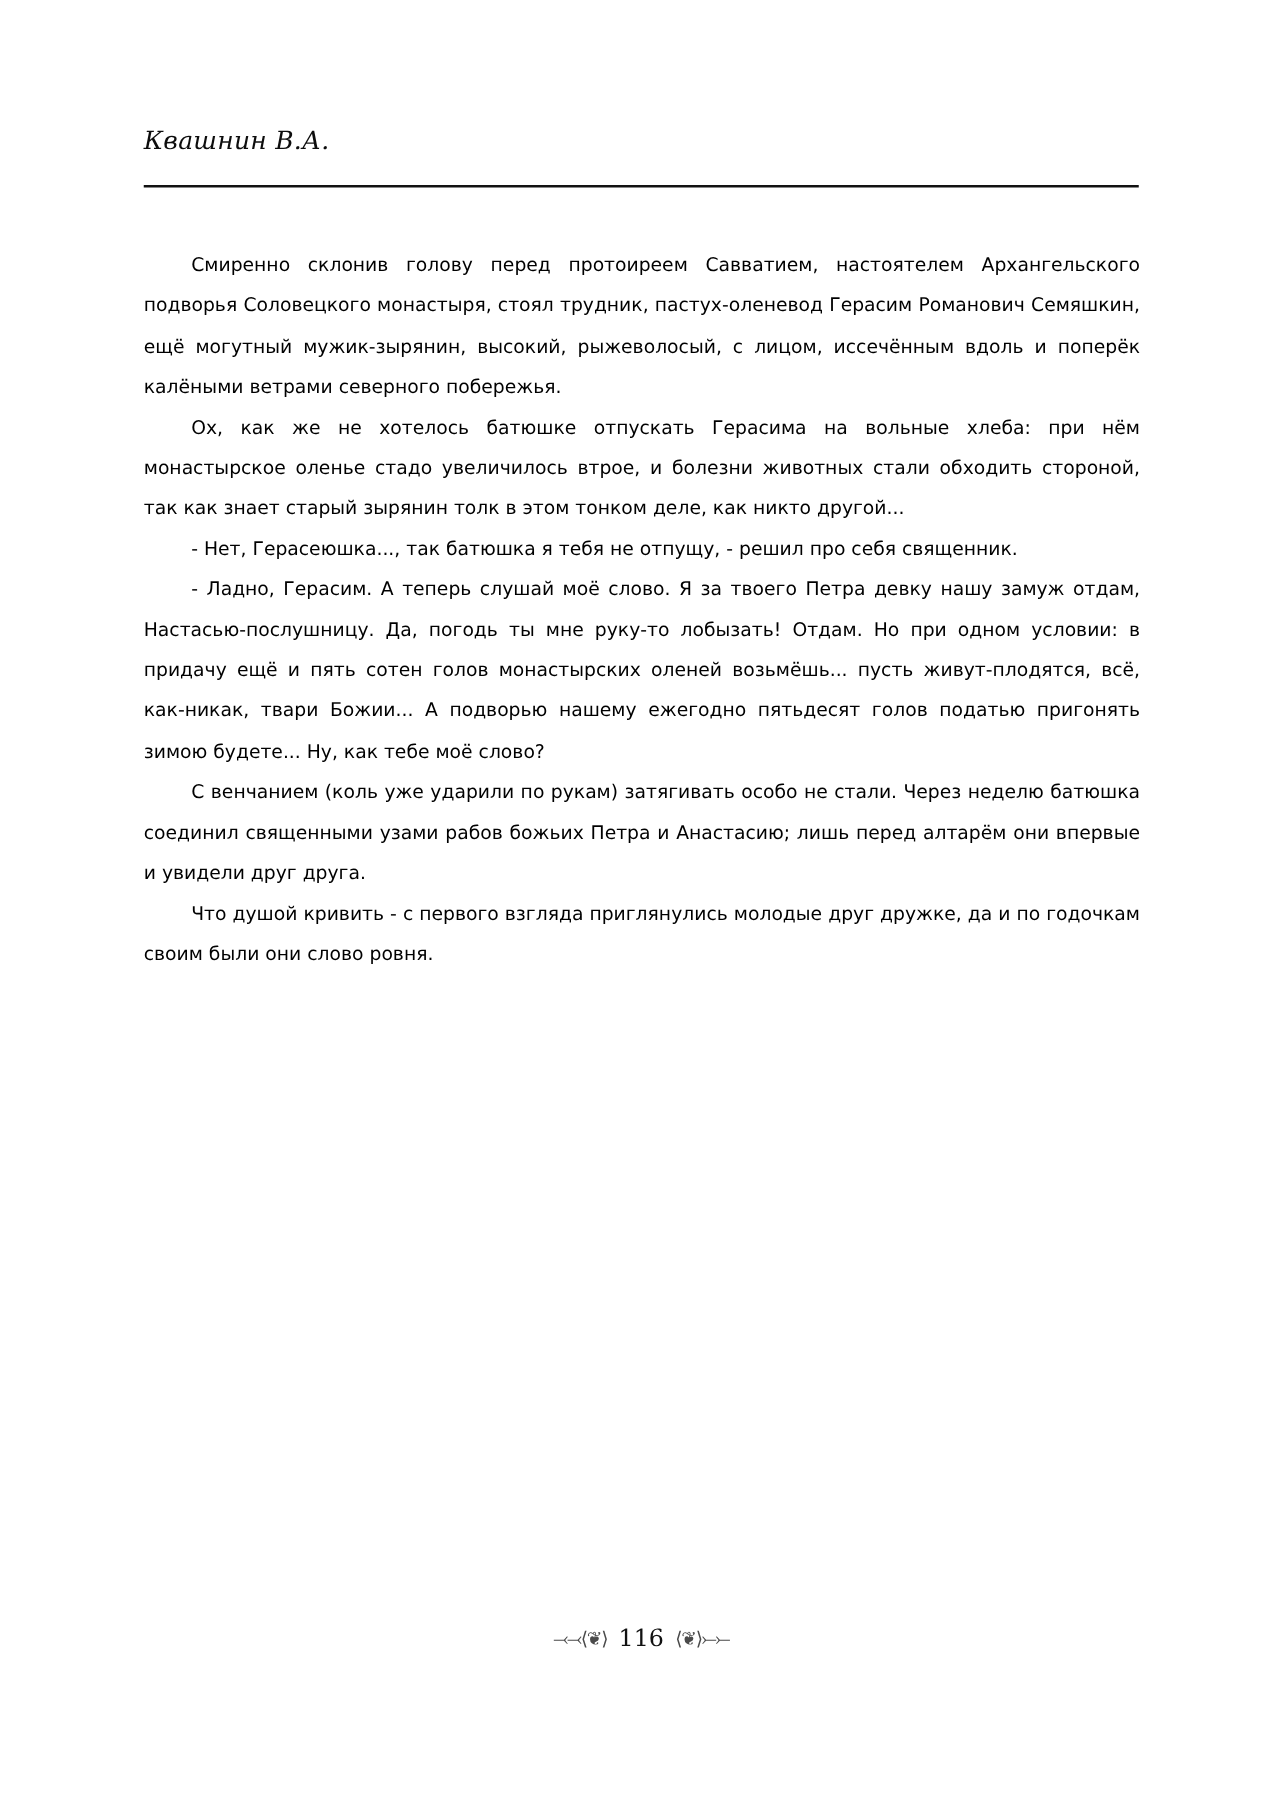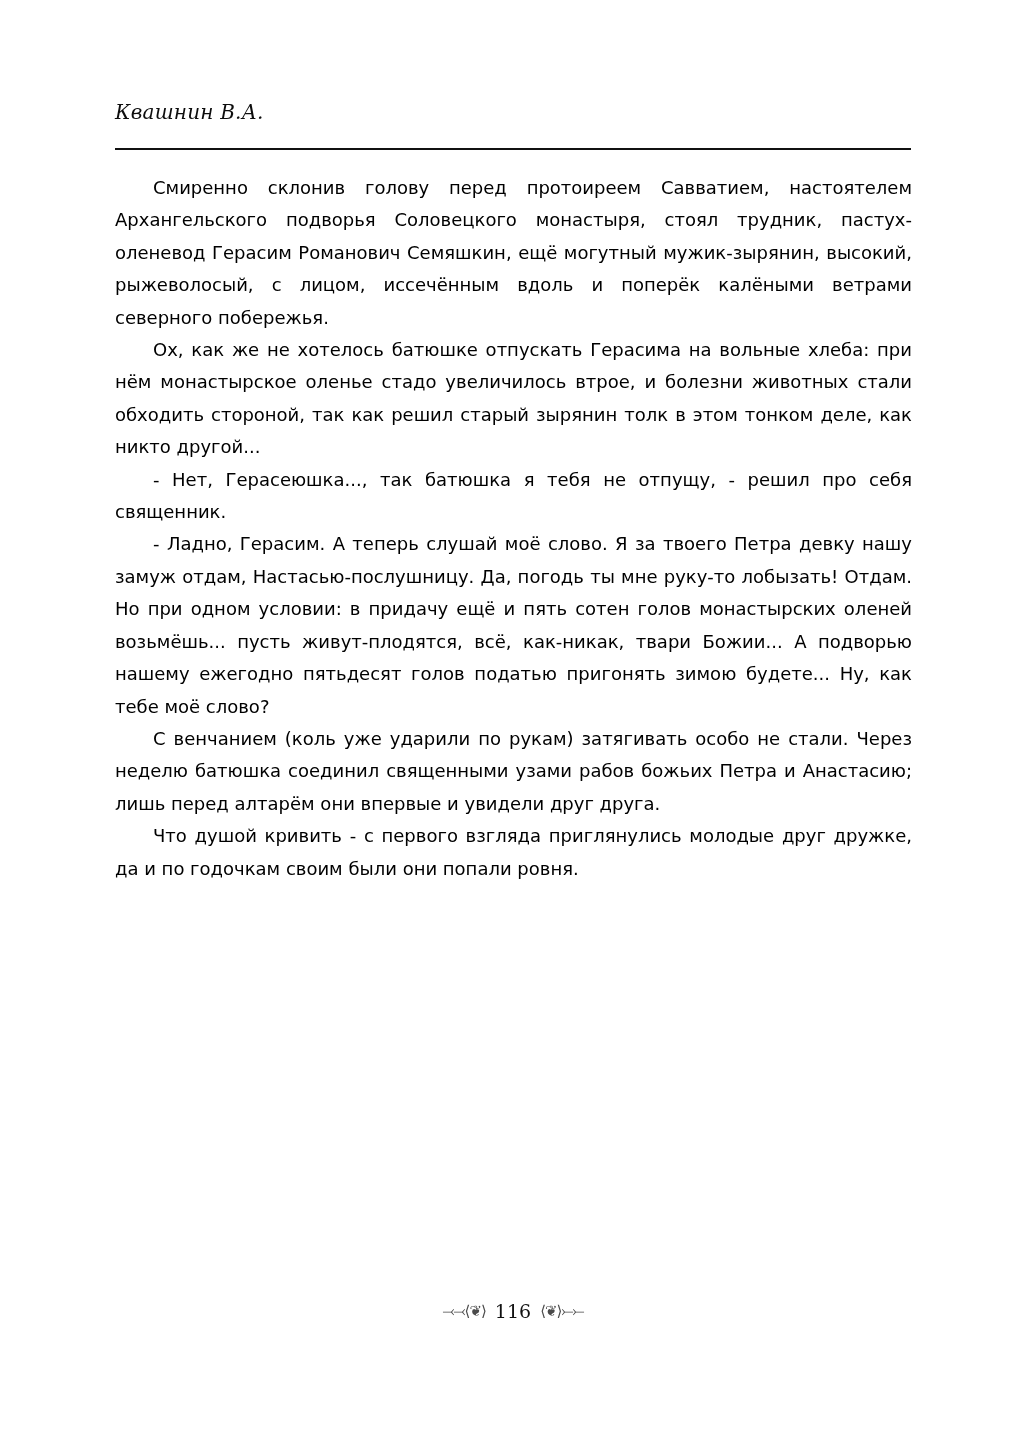--- a/index.html
+++ b/index.html
@@ -42,23 +42,23 @@
     position: absolute;
     left: 115px;
     top: 148px;
     width: 796px;
     height: 2.2px;
     background: #111111;
   }
   .body-text {
     position: absolute;
     left: 115px;
-    top: 172px;
+    top: 196px;
     width: 797px;
-    font-size: 18px;
+    font-size: 15px;
     line-height: 32.4px;
     text-align: justify;
     text-justify: inter-word;
     color: #000000;
     -webkit-hyphens: none;
     hyphens: none;
   }
   .body-text p {
     margin: 0;
     text-indent: 38px;
@@ -99,25 +99,25 @@
 
 <div class="page">
 
   <div class="header">
     <div class="header-title">Квашнин В.А.</div>
   </div>
   <div class="header-rule"></div>
 
   <div class="body-text">
     <p>Смиренно склонив голову перед протоиреем Савватием, настоятелем Архангельского подворья Соловецкого монастыря, стоял трудник, пастух-оленевод Герасим Романович Семяшкин, ещё могутный мужик-зырянин, высокий, рыжеволосый, с лицом, иссечённым вдоль и поперёк калёными ветрами северного побережья.</p>
-    <p>Ох, как же не хотелось батюшке отпускать Герасима на вольные хлеба: при нём монастырское оленье стадо увеличилось втрое, и болезни животных стали обходить стороной,  так как  решил старый зырянин толк в этом тонком деле, как никто другой...</p>
+    <p>Ох, как же не хотелось батюшке отпускать Герасима на вольные хлеба: при нём монастырское оленье стадо увеличилось втрое, и болезни животных стали обходить стороной,  так как  знает старый зырянин толк в этом тонком деле, как никто другой...</p>
     <p>- Нет, Герасеюшка..., так батюшка я тебя не отпущу, - решил про себя священник.</p>
     <p>- Ладно, Герасим. А теперь слушай моё слово. Я за твоего Петра девку нашу замуж отдам, Настасью-послушницу. Да, погодь ты мне руку-то лобызать! Отдам. Но при одном условии: в придачу ещё и пять сотен голов монастырских оленей возьмёшь... пусть живут-плодятся, всё, как-никак, твари Божии... А подворью нашему ежегодно пятьдесят голов податью пригонять зимою будете... Ну, как тебе моё слово?</p>
     <p>С венчанием (коль уже ударили по рукам) затягивать особо не стали. Через неделю батюшка соединил священными узами рабов божьих Петра и Анастасию; лишь перед алтарём они впервые и увидели друг друга.</p>
-    <p>Что душой кривить - с первого взгляда приглянулись молодые друг дружке, да и по годочкам своим были они попали ровня.</p>
+    <p>Что душой кривить - с первого взгляда приглянулись молодые друг дружке, да и по годочкам своим были они слово ровня.</p>
   </div>
 
   <div class="footer">
     <div class="footer-orn">
       <span class="orn-side">⤙⤙⟨❦⟩</span>
       <span class="page-number">116</span>
       <span class="orn-side">⟨❦⟩⤚⤚</span>
     </div>
   </div>
 

